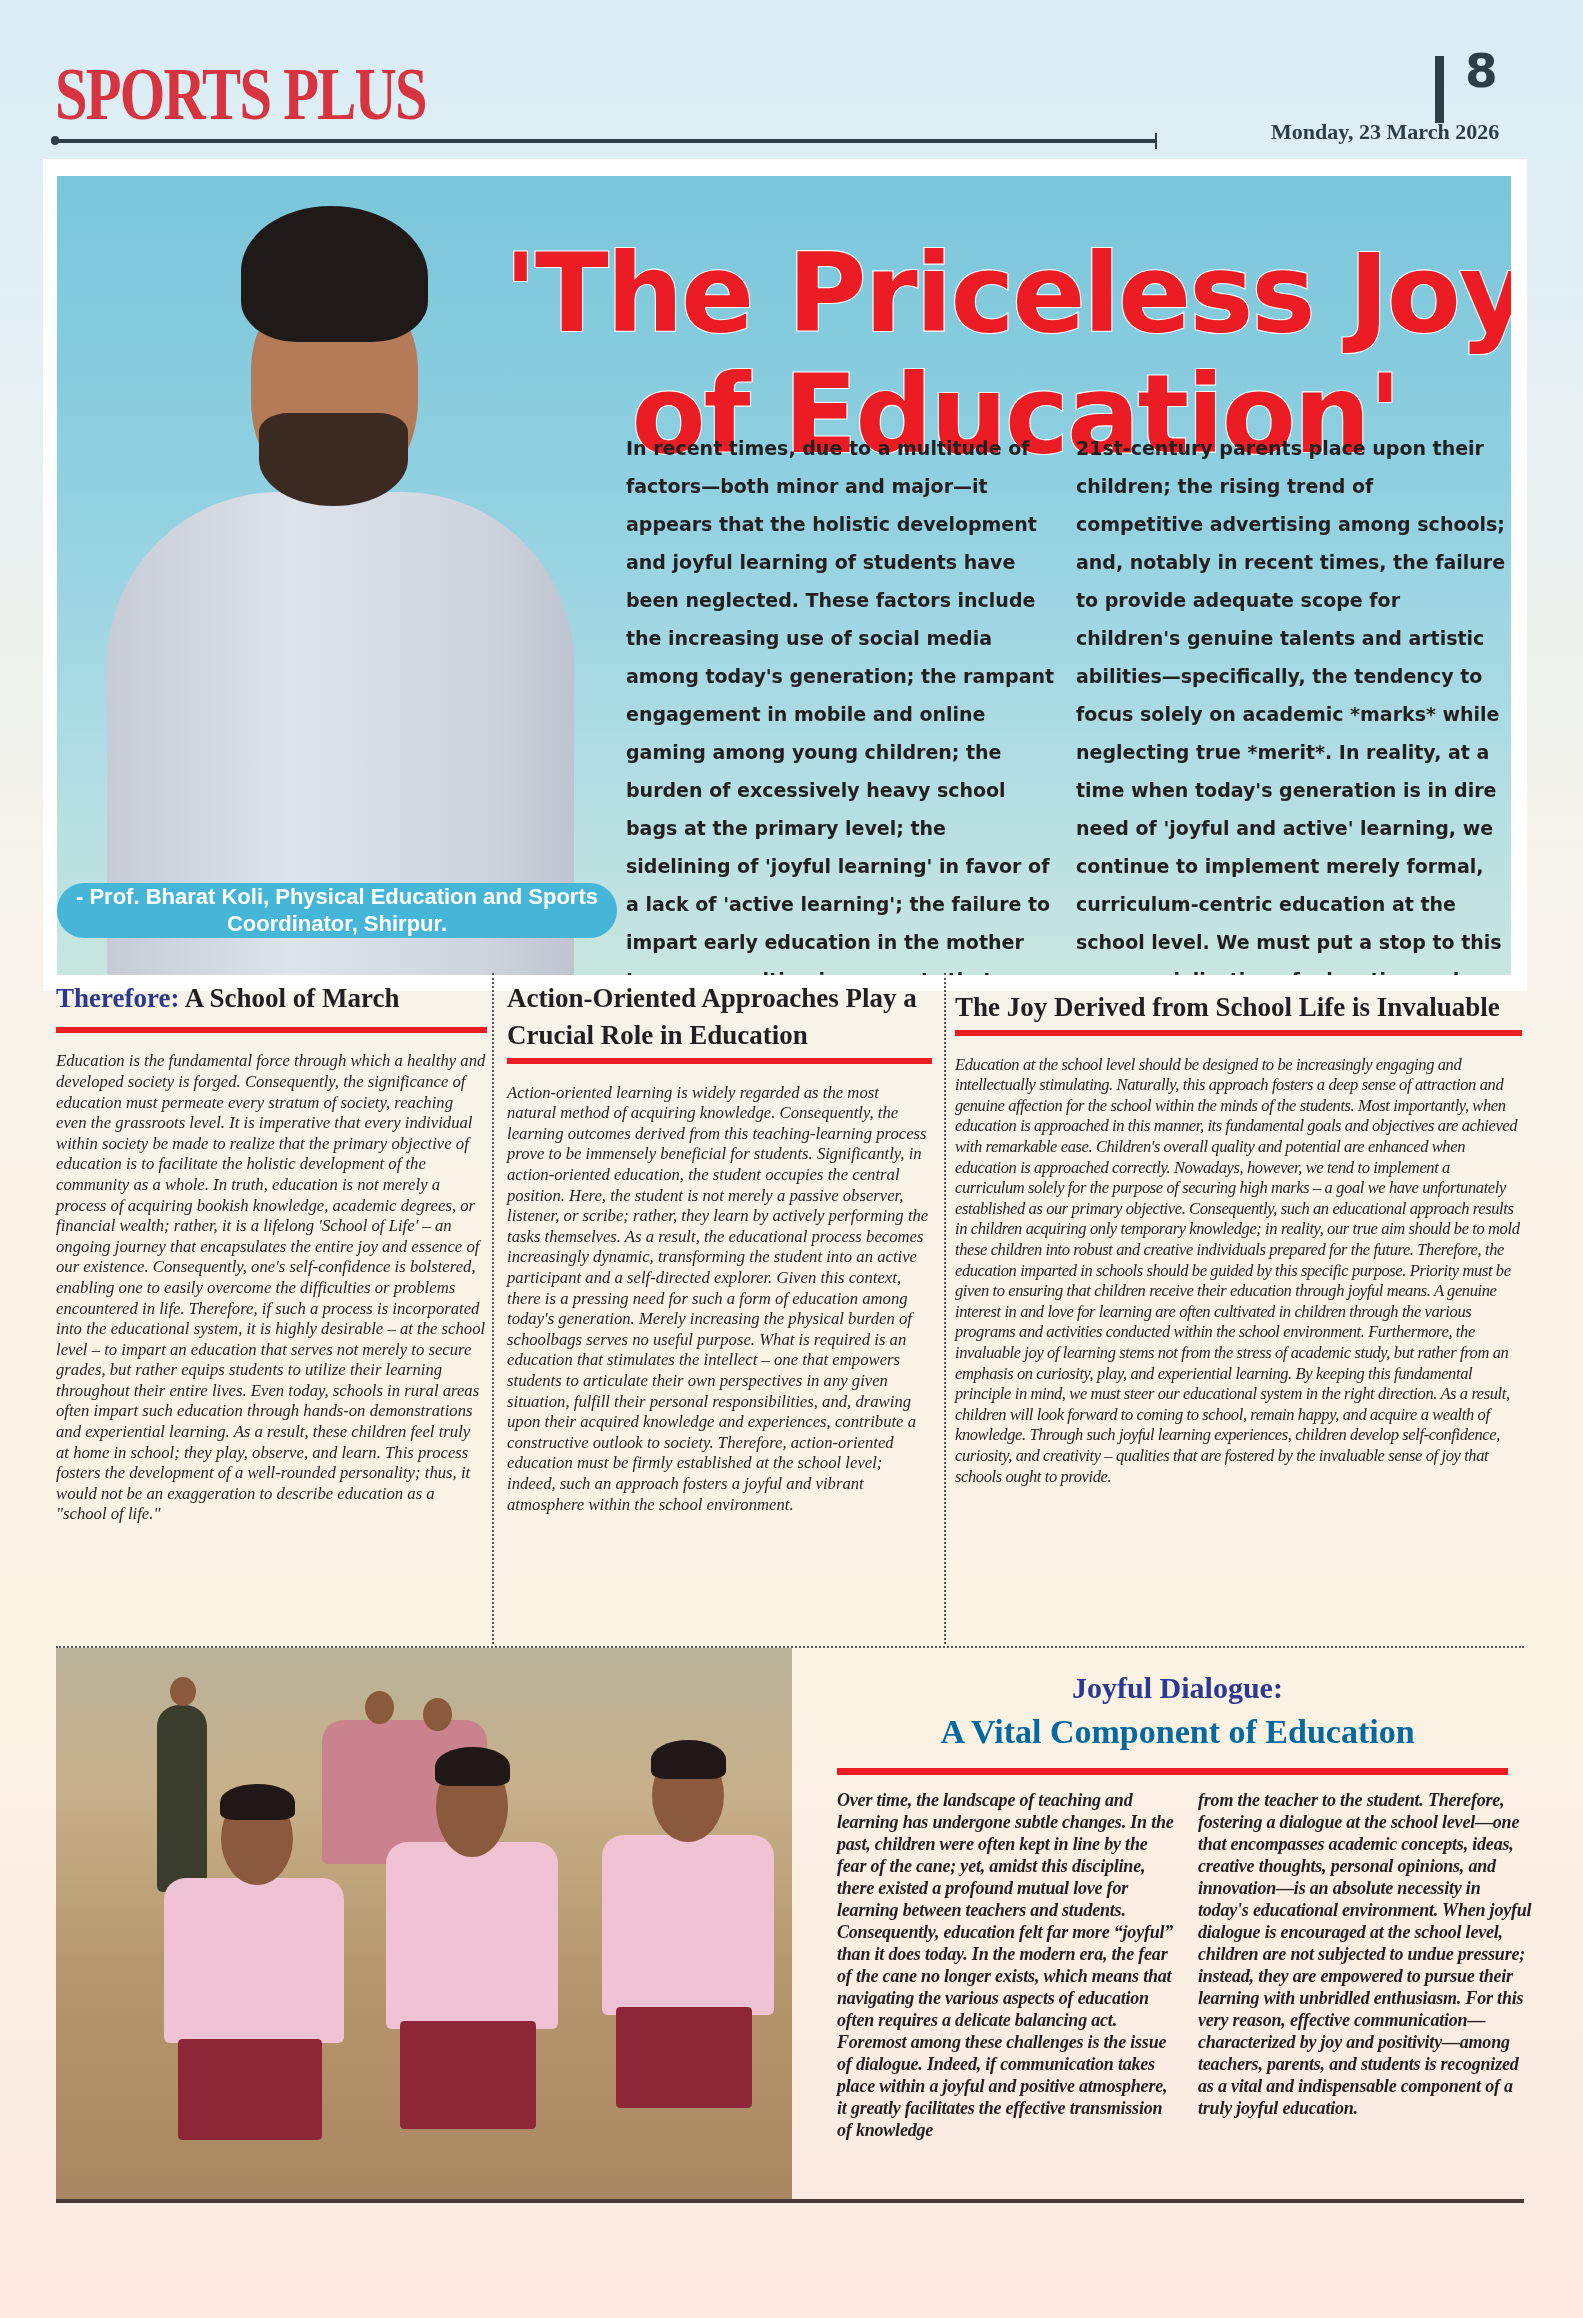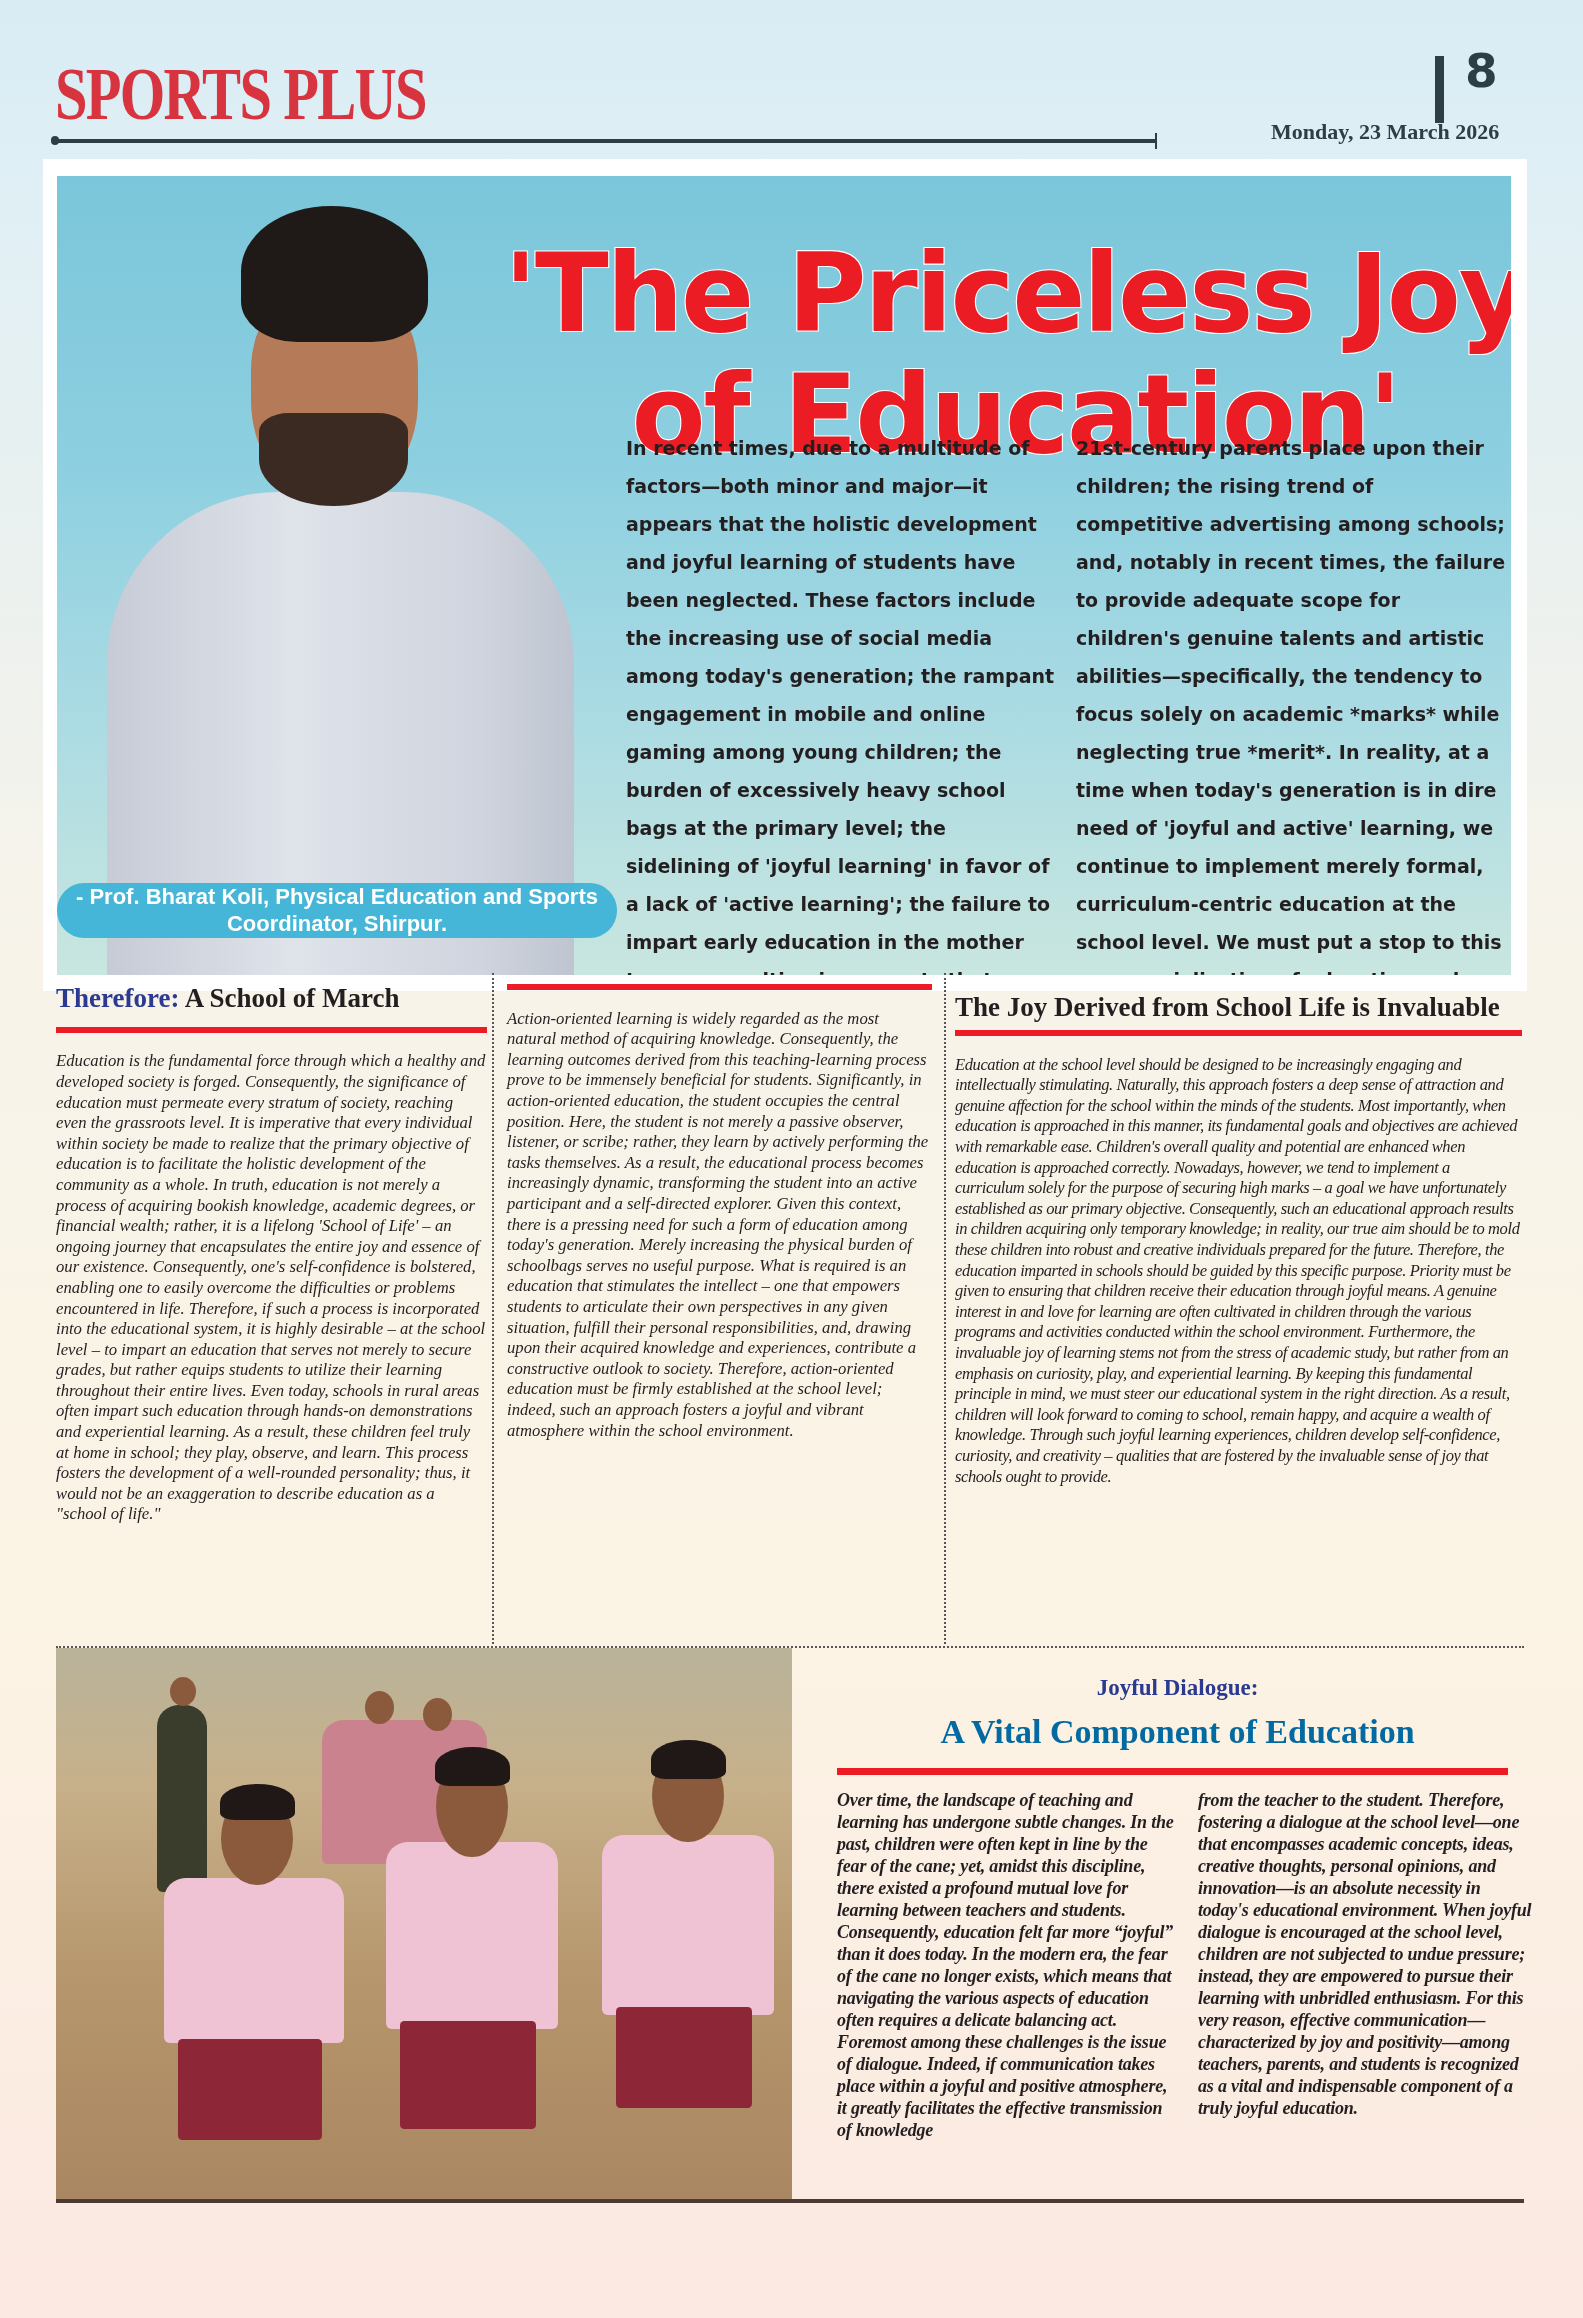--- a/index.html
+++ b/index.html
@@ -70,21 +70,21 @@
     background: linear-gradient(180deg, #b9b39a 0%, #c7b08a 25%, #b6966c 60%, #a98762 100%);
   }
   .kid { position: absolute; }
   .kid .shirt { position: absolute; background: #f0c3d4; border-radius: 21.5px 21.5px 5.7px 5.7px; }
   .kid .head { position: absolute; background: #8b5a3c; border-radius: 50%; }
   .kid .hair { position: absolute; background: #1f1816; border-radius: 50% 50% 20% 20%; }
   .kid .shorts { position: absolute; background: #8d2738; border-radius: 4.3px; }
   .bottom-rule { left: 56px; top: 2199px; width: 1468px; height: 4.3px; background: #4b3a36; }
 
   .dialogue-head { left: 833px; top: 1666px; width: 689px; text-align: center; }
-  .dialogue-head .l1 { font-family: "Liberation Serif", serif; font-weight: bold; font-size: 23px; color: #2b3990; line-height: 43px; }
+  .dialogue-head .l1 { font-family: "Liberation Serif", serif; font-weight: bold; font-size: 30px; color: #2b3990; line-height: 43px; }
   .dialogue-head .l2 { font-family: "Liberation Serif", serif; font-weight: bold; font-size: 34px; color: #0369a1; line-height: 45px; }
   .dialogue-rule { left: 837px; top: 1768px; width: 671px; height: 7.2px; background: #ed1c24; }
   .dcol { top: 1789px; width: 337px; font-style: italic; font-weight: bold; font-size: 18px; line-height: 22px; color: #231f20; letter-spacing: -0.2px; }
   .dcol.d1 { left: 837px; }
   .dcol.d2 { left: 1198px; }
 </style>
 </head>
 <body>
 
 <div class="abs masthead-title">SPORTS PLUS</div>
@@ -107,20 +107,21 @@
   <div class="abs hero-col c2">21st-century parents place upon their children; the rising trend of competitive advertising among schools; and, notably in recent times, the failure to provide adequate scope for children's genuine talents and artistic abilities—specifically, the tendency to focus solely on academic *marks* while neglecting true *merit*. In reality, at a time when today's generation is in dire need of 'joyful and active' learning, we continue to implement merely formal, curriculum-centric education at the school level. We must put a stop to this commercialization of education and, instead, focus our efforts on ensuring that today's students experience the truly priceless joy that education has to offer.</div>
 </div>
 
 <div class="abs col a">
   <h2><span class="blue">Therefore:</span> <span>A School of March</span></h2>
   <div class="red-rule" style="margin-top:10px"></div>
   <p>Education is the fundamental force through which a healthy and developed society is forged. Consequently, the significance of education must permeate every stratum of society, reaching even the grassroots level. It is imperative that every individual within society be made to realize that the primary objective of education is to facilitate the holistic development of the community as a whole. In truth, education is not merely a process of acquiring bookish knowledge, academic degrees, or financial wealth; rather, it is a lifelong 'School of Life' – an ongoing journey that encapsulates the entire joy and essence of our existence. Consequently, one's self-confidence is bolstered, enabling one to easily overcome the difficulties or problems encountered in life. Therefore, if such a process is incorporated into the educational system, it is highly desirable – at the school level – to impart an education that serves not merely to secure grades, but rather equips students to utilize their learning throughout their entire lives. Even today, schools in rural areas often impart such education through hands-on demonstrations and experiential learning. As a result, these children feel truly at home in school; they play, observe, and learn. This process fosters the development of a well-rounded personality; thus, it would not be an exaggeration to describe education as a "school of life."</p>
 </div>
 <div class="abs vdiv" style="left:492px; top:973px; height:671px;"></div>
 <div class="abs col b">
+  <h2>Action-Oriented Approaches Play a Crucial Role in Education</h2>
   <div class="red-rule"></div>
   <p>Action-oriented learning is widely regarded as the most natural method of acquiring knowledge. Consequently, the learning outcomes derived from this teaching-learning process prove to be immensely beneficial for students. Significantly, in action-oriented education, the student occupies the central position. Here, the student is not merely a passive observer, listener, or scribe; rather, they learn by actively performing the tasks themselves. As a result, the educational process becomes increasingly dynamic, transforming the student into an active participant and a self-directed explorer. Given this context, there is a pressing need for such a form of education among today's generation. Merely increasing the physical burden of schoolbags serves no useful purpose. What is required is an education that stimulates the intellect – one that empowers students to articulate their own perspectives in any given situation, fulfill their personal responsibilities, and, drawing upon their acquired knowledge and experiences, contribute a constructive outlook to society. Therefore, action-oriented education must be firmly established at the school level; indeed, such an approach fosters a joyful and vibrant atmosphere within the school environment.</p>
 </div>
 <div class="abs vdiv" style="left:944px; top:973px; height:671px;"></div>
 <div class="abs col c">
   <h2>The Joy Derived from School Life is Invaluable</h2>
   <div class="red-rule"></div>
   <p>Education at the school level should be designed to be increasingly engaging and intellectually stimulating. Naturally, this approach fosters a deep sense of attraction and genuine affection for the school within the minds of the students. Most importantly, when education is approached in this manner, its fundamental goals and objectives are achieved with remarkable ease. Children's overall quality and potential are enhanced when education is approached correctly. Nowadays, however, we tend to implement a curriculum solely for the purpose of securing high marks – a goal we have unfortunately established as our primary objective. Consequently, such an educational approach results in children acquiring only temporary knowledge; in reality, our true aim should be to mold these children into robust and creative individuals prepared for the future. Therefore, the education imparted in schools should be guided by this specific purpose. Priority must be given to ensuring that children receive their education through joyful means. A genuine interest in and love for learning are often cultivated in children through the various programs and activities conducted within the school environment. Furthermore, the invaluable joy of learning stems not from the stress of academic study, but rather from an emphasis on curiosity, play, and experiential learning. By keeping this fundamental principle in mind, we must steer our educational system in the right direction. As a result, children will look forward to coming to school, remain happy, and acquire a wealth of knowledge. Through such joyful learning experiences, children develop self-confidence, curiosity, and creativity – qualities that are fostered by the invaluable sense of joy that schools ought to provide.</p>
 </div>
 

